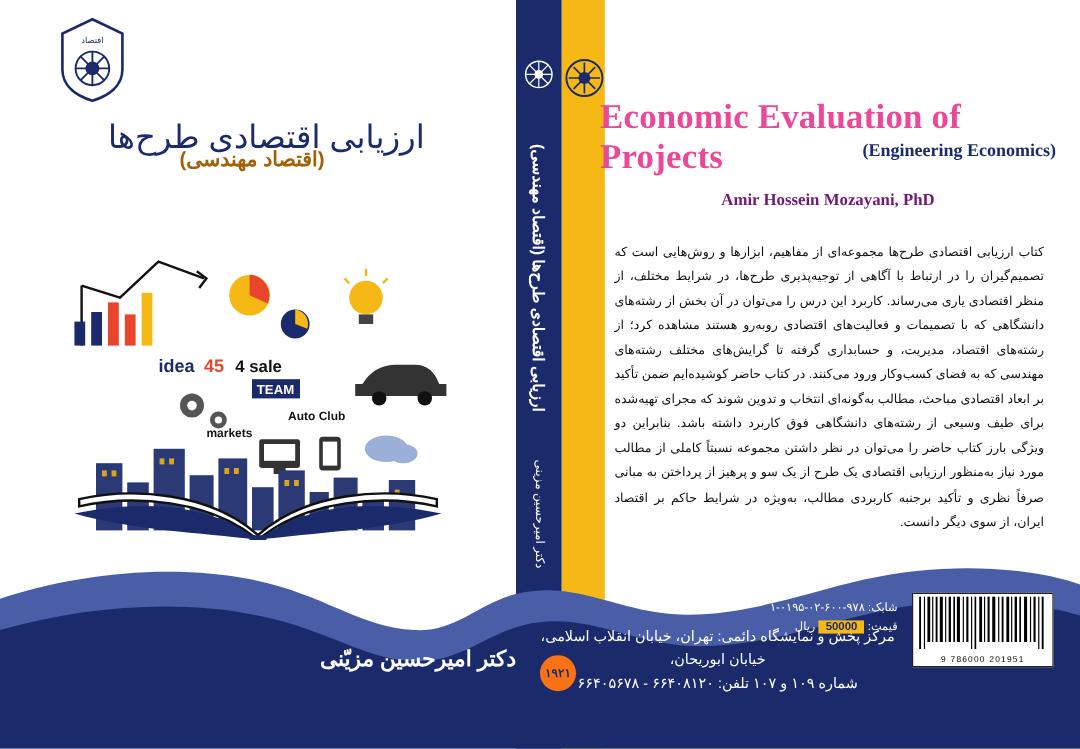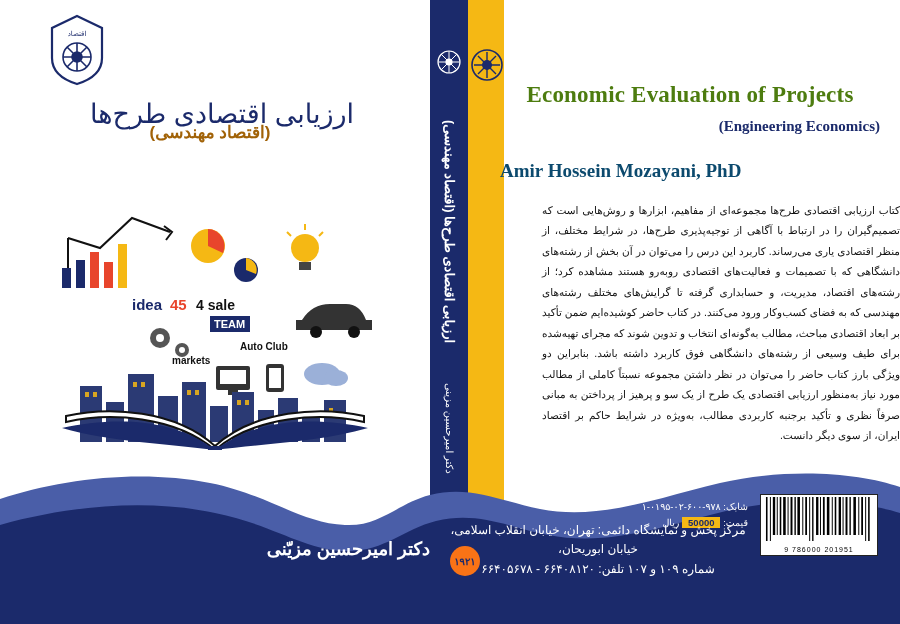--- a/index.html
+++ b/index.html
@@ -99,60 +99,59 @@
     left: 470px;
     top: 48px;
     width: 34px;
     height: 34px;
   }
   .front-title {
     position: absolute;
     left: 500px;
     top: 82px;
     width: 380px;
-    text-align: center;
+    text-align: left;
     font-family: "Liberation Serif", serif;
-    font-size: 23px;
-    font-weight: bold;
-    color: #4d7c0f;
+    font-size: 29px;
+    font-weight: bold;
+    color: #ec4899;
     letter-spacing: 0.2px;
   }
   .front-subtitle {
     position: absolute;
     left: 500px;
     top: 118px;
     width: 380px;
     text-align: right;
     font-family: "Liberation Serif", serif;
     font-size: 15px;
     font-weight: bold;
     color: #1b2a6b;
   }
   .front-author {
     position: absolute;
     left: 500px;
     top: 160px;
     width: 380px;
-    text-align: left;
+    text-align: center;
     font-family: "Liberation Serif", serif;
-    font-size: 19px;
-    font-weight: bold;
-    color: #0c4a6e;
+    font-size: 14px;
+    font-weight: bold;
+    color: #701a75;
   }
   .front-blurb {
     position: absolute;
     left: 512px;
     top: 200px;
     width: 358px;
     direction: rtl;
     text-align: justify;
     font-size: 10.5px;
     line-height: 1.95;
     color: #111111;
-    margin-left: 30px;
   }
 
   
   .wave-band {
     position: absolute;
     left: 0;
     bottom: 0;
     width: 900px;
     height: 185px;
     pointer-events: none;

